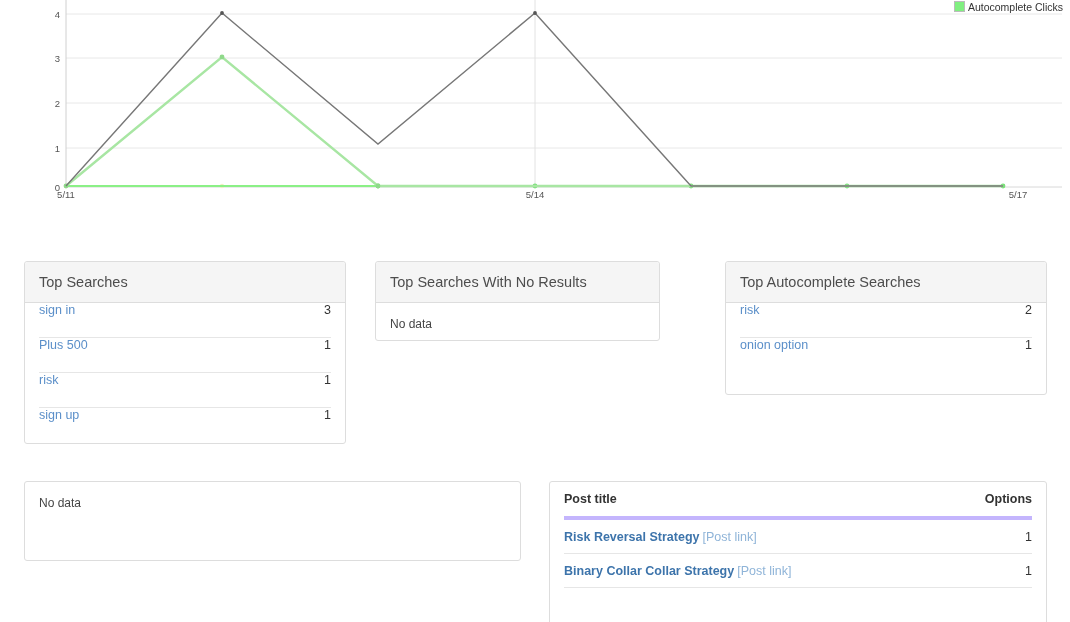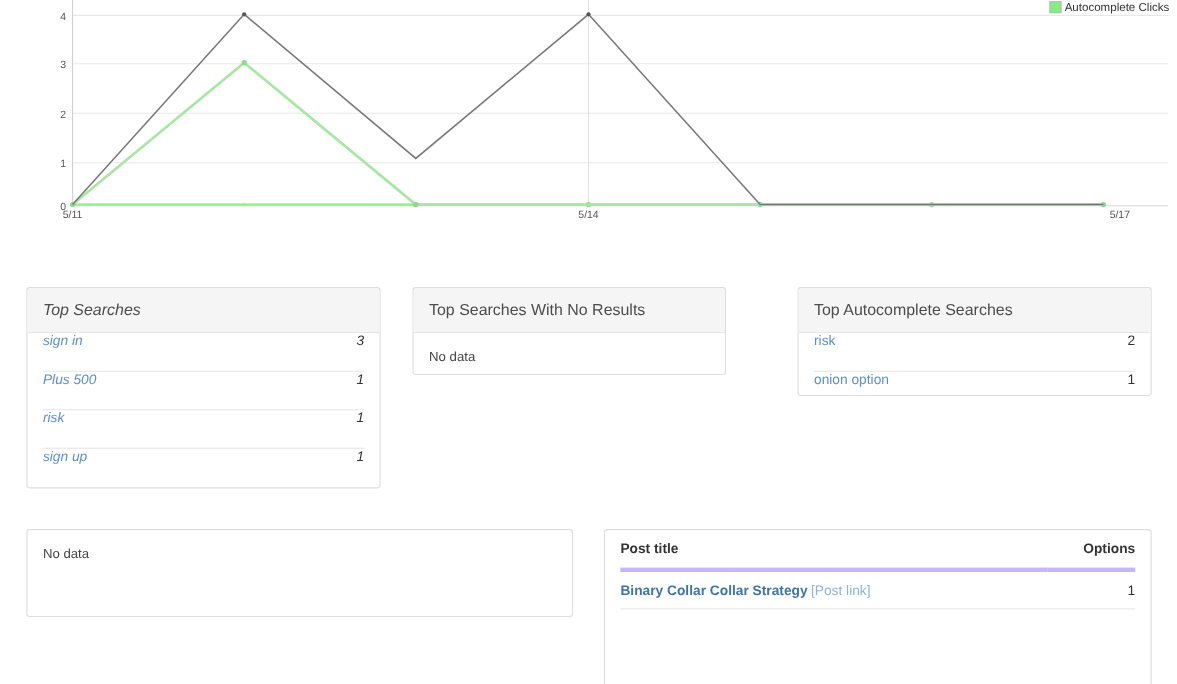--- a/index.html
+++ b/index.html
@@ -216,21 +216,21 @@
       <circle cx="535" cy="13" r="1.9" fill="#555555"></circle>
     </g>
   </svg>
 
   <div class="legend-box">
     <span class="legend-swatch"></span>
     <span class="legend-label">Autocomplete Clicks</span>
   </div>
 </div>
 
-<div class="panel" id="panel-top-searches" style="left:24px; top:261px; width:322px; height:183px;font-style:italic;">
+<div class="panel" id="panel-top-searches" style="left:24px; top:261px; width:322px; height:183px;">
   <div class="panel-head">Top Searches</div>
   <div class="panel-body">
     <div class="kv-row">
       <a class="kv-term">sign in</a>
       <span class="kv-count">3</span>
     </div>
     <div class="kv-row">
       <a class="kv-term">Plus 500</a>
       <span class="kv-count">1</span>
     </div>
@@ -245,21 +245,21 @@
   </div>
 </div>
 
 <div class="panel" id="panel-no-results" style="left:375px; top:261px; width:285px; height:80px;">
   <div class="panel-head">Top Searches With No Results</div>
   <div class="panel-body">
     <div class="nodata">No data</div>
   </div>
 </div>
 
-<div class="panel" id="panel-autocomplete-searches" style="left:725px; top:261px; width:322px; height:99px;">
+<div class="panel" id="panel-autocomplete-searches" style="left:725px; top:261px; width:322px; height:134px;">
   <div class="panel-head">Top Autocomplete Searches</div>
   <div class="panel-body">
     <div class="kv-row">
       <a class="kv-term">risk</a>
       <span class="kv-count">2</span>
     </div>
     <div class="kv-row">
       <a class="kv-term">onion option</a>
       <span class="kv-count">1</span>
     </div>
@@ -277,20 +277,26 @@
     <table class="tbl">
       <thead>
         <tr>
           <th>Post title</th>
           <th class="num">Options</th>
         </tr>
       </thead>
       <tbody>
         <tr>
           <td>
+            <a class="post-title">Risk Reversal Strategy</a><a class="post-link">[Post link]</a>
+          </td>
+          <td class="num">1</td>
+        </tr>
+        <tr>
+          <td>
             <a class="post-title">Binary Collar Collar Strategy</a><a class="post-link">[Post link]</a>
           </td>
           <td class="num">1</td>
         </tr>
       </tbody>
     </table>
   </div>
 </div>
 
 </body></html>

